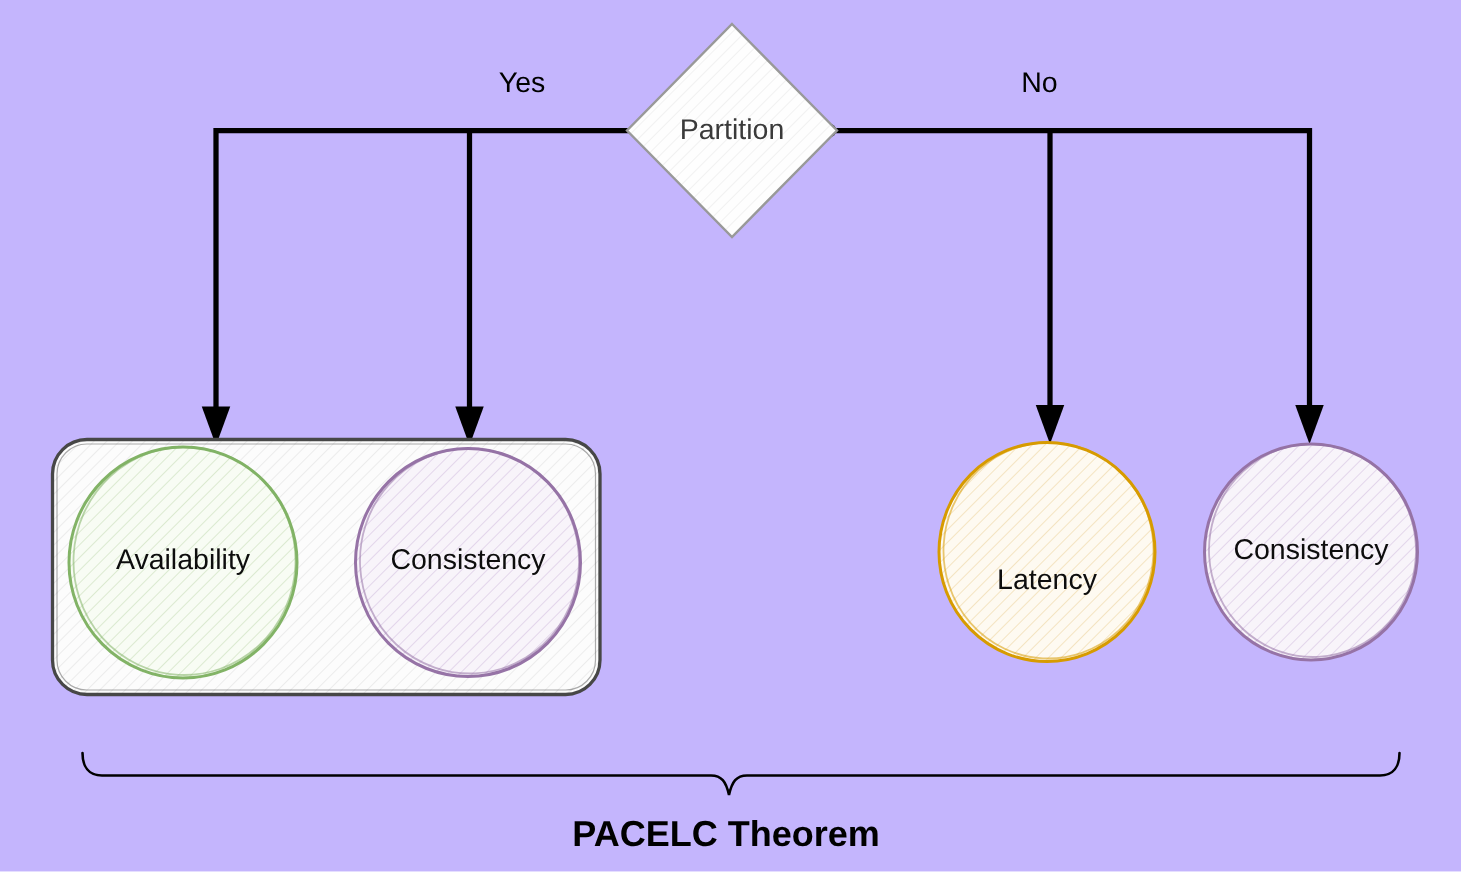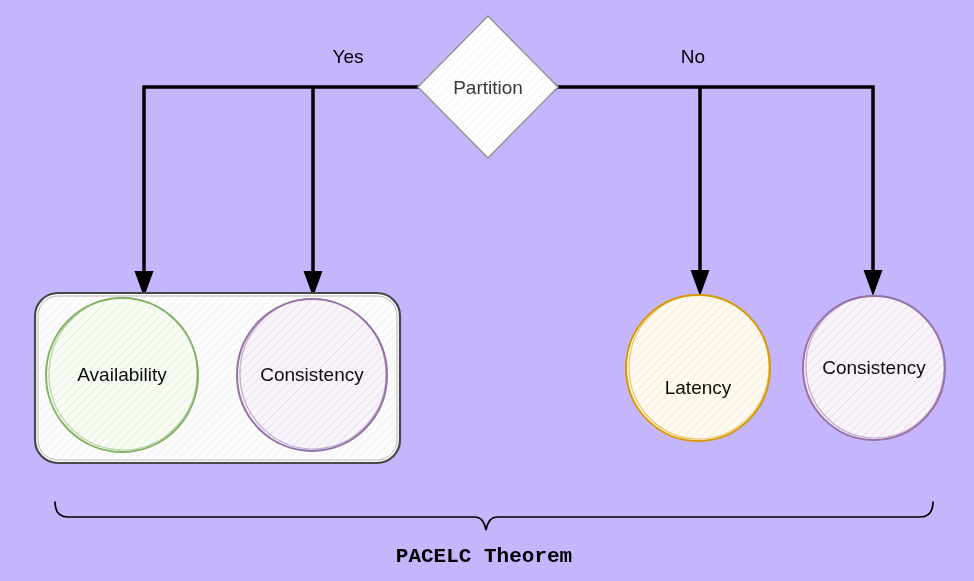--- a/index.html
+++ b/index.html
@@ -25,21 +25,21 @@
     transform: translate(-50%, -50%);
     white-space: nowrap;
     color: #000000;
     font-size: 19px;
     line-height: 1.1;
     text-align: center;
   }
   .lbl.node-label { font-weight: normal; color: #0d0d0d; text-align: right; }
   .lbl.decision-label { font-weight: normal; color: #3a3a3a; }
   .lbl.group-caption { font-weight: bold; color: #3d3d3d; font-size: 20px; }
-  .lbl.brace-caption { font-weight: bold; color: #000000; font-size: 21px; font-family: Liberation Mono, monospace; }
+  .lbl.brace-caption { font-weight: bold; color: #000000; font-size: 24px; }
 </style>
 </head>
 <body>
 
 <div id="stage">
 
   <svg id="diagram-svg" width="974" height="581" viewBox="0 0 974 581">
     <defs>
       <pattern id="hatchDiamond" width="6" height="6" patternUnits="userSpaceOnUse" patternTransform="rotate(45)">
         <rect width="6" height="6" fill="#fefefe"></rect>

